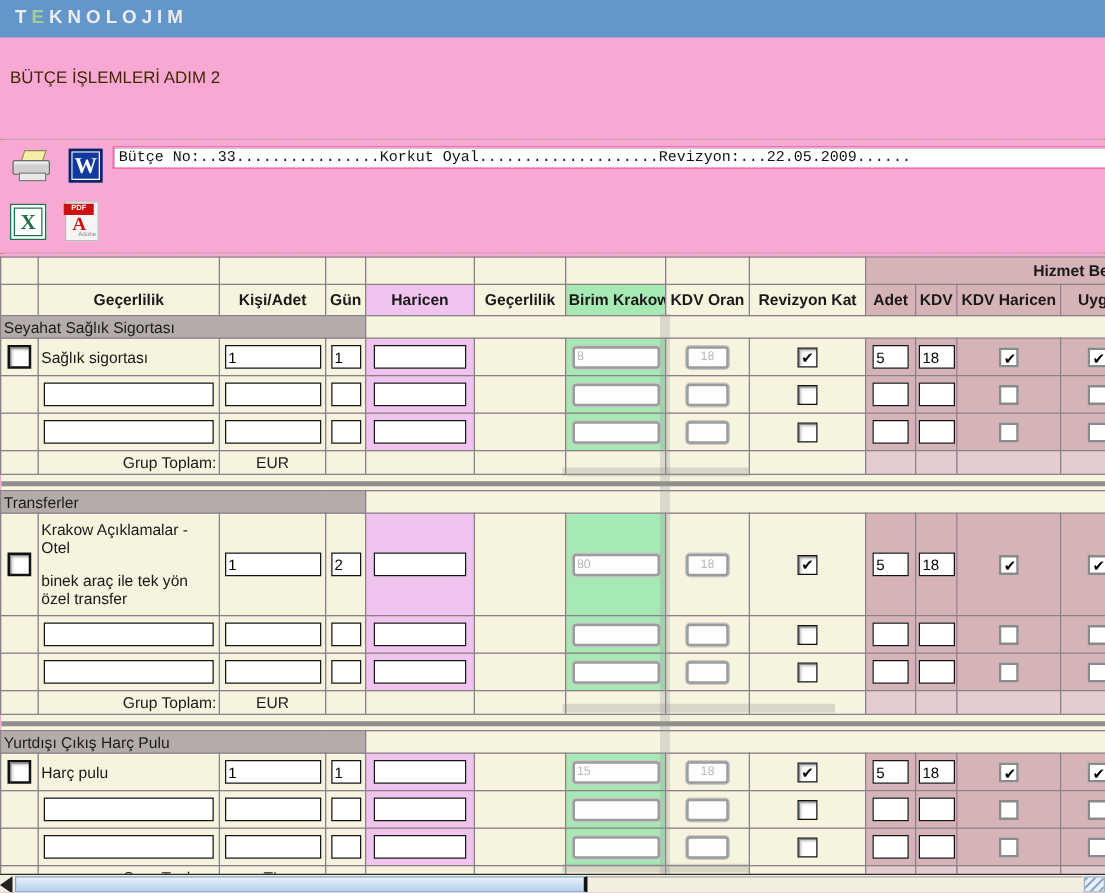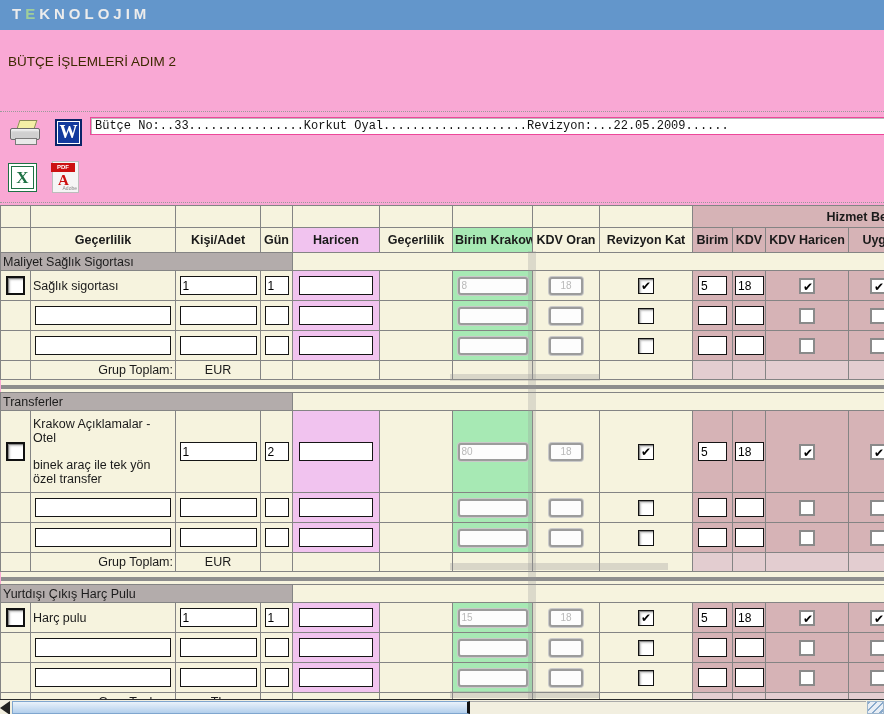--- a/index.html
+++ b/index.html
@@ -183,28 +183,28 @@
     <tr class="r-colhead">
       <th></th>
       <th class="h-left">Geçerlilik</th>
       <th>Kişi/Adet</th>
       <th>Gün</th>
       <th class="bg-pink">Haricen</th>
       <th>Geçerlilik</th>
       <th class="bg-green">Birim Krakow</th>
       <th>KDV Oran</th>
       <th>Revizyon Kat</th>
-      <th class="bg-mauve">Birim</th>
+      <th class="bg-mauve">Adet</th>
       <th class="bg-mauve">KDV</th>
       <th class="bg-mauve">KDV Haricen</th>
       <th class="bg-mauve h-left">Uygu</th>
     </tr>
 
     <tr class="r-sec">
-      <td class="sec-title" colspan="4">Maliyet Sağlık Sigortası</td>
+      <td class="sec-title" colspan="4">Seyahat Sağlık Sigortası</td>
       <td colspan="9"></td>
     </tr>
     <tr class="r-data">
       <td class="c-center"><span class="selbox" data-checked="false"></span></td>
       <td class="c-desc"><span>Sağlık sigortası</span></td>
       <td class="c-center"><input class="in in-kisi" value="1" style=""></td>
       <td class="c-center"><input class="in in-gun" value="1" style=""></td>
       <td class="bg-pink c-center"><input class="in in-mal" value="" style=""></td>
       <td></td>
       <td class="bg-green c-center"><input class="in-dim in-bf" value="8" style=""></td>

